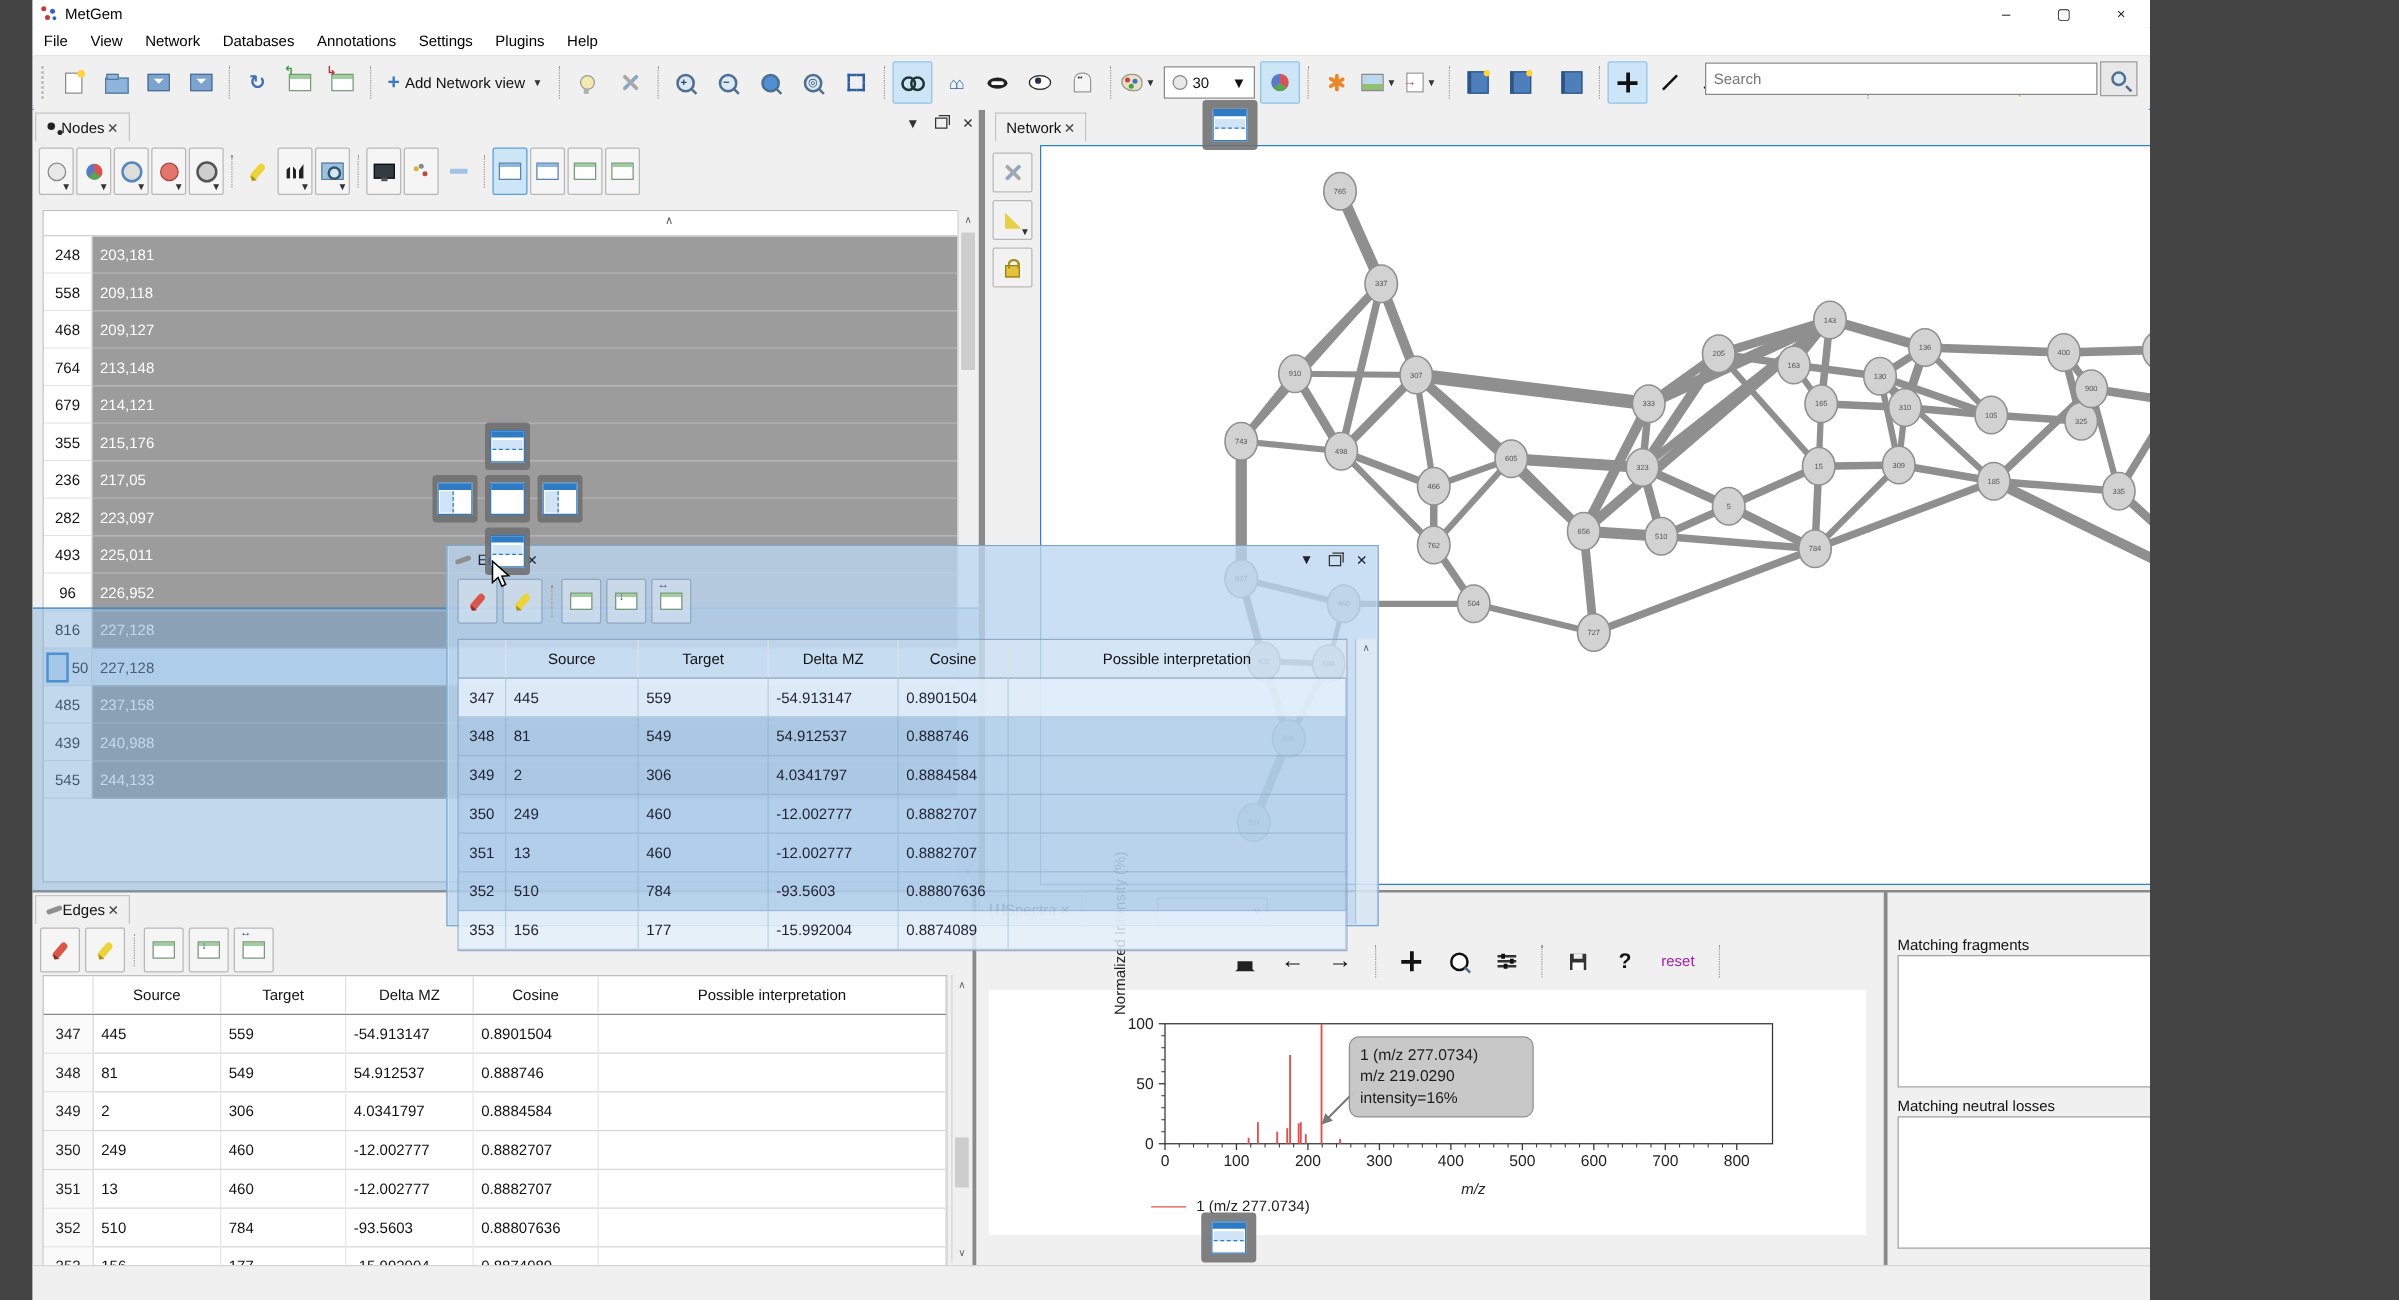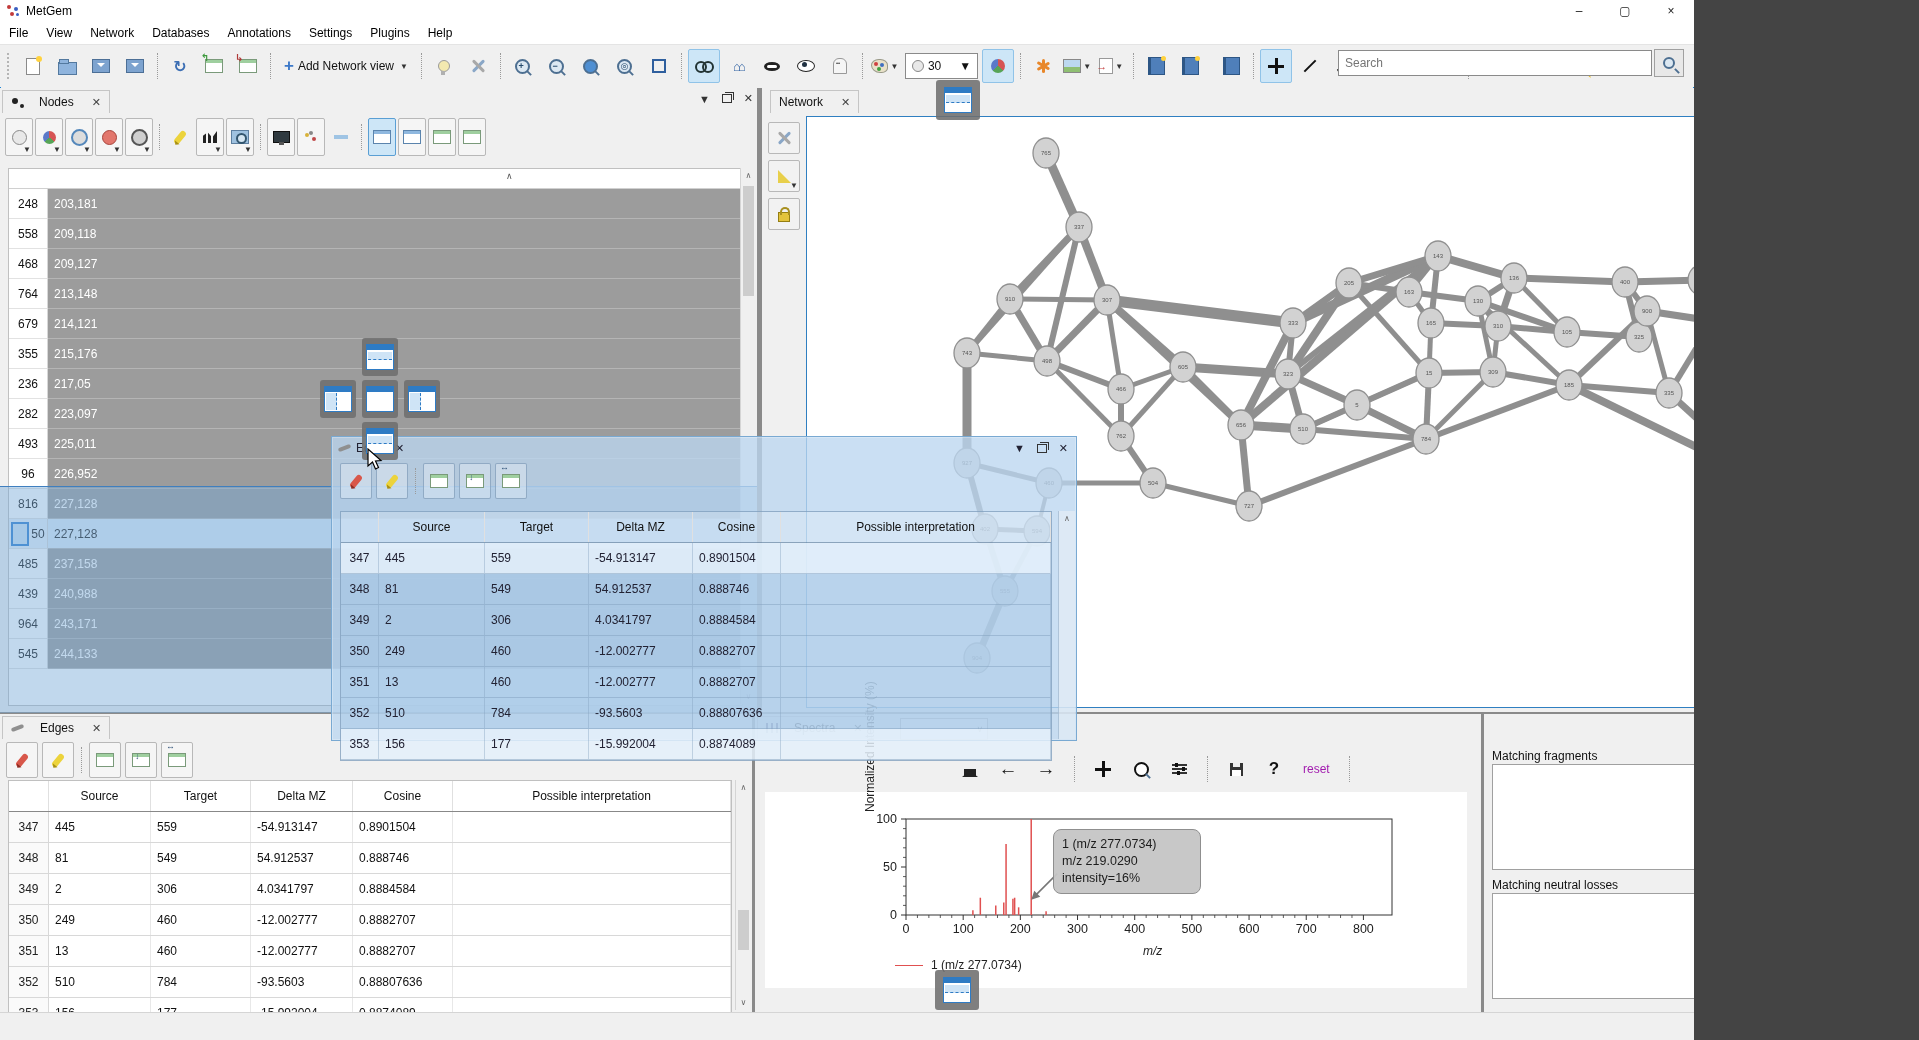--- a/index.html
+++ b/index.html
@@ -1,18 +1,18 @@
 <!DOCTYPE html>
 <html><head>
 <meta charset="utf-8">
 <style>
   html,body{margin:0;padding:0;background:#444;}
   #app{position:relative;width:1694px;height:1040px;background:#f0f0f0;overflow:hidden;
        font-family:"Liberation Sans","DejaVu Sans",sans-serif;font-size:12px;color:#111;
-       box-shadow:inset 0 0 0 1px #1883d7;}
+       box-shadow:inset 0 0 0 1px #1883d7;margin-left:26px;}
   
   #titlebar{position:absolute;left:0;top:0;width:100%;height:22px;background:#fff;display:flex;align-items:center;}
   #app-icon{width:14px;height:14px;margin:0 6px 0 6px;position:relative;}
   #app-icon i{position:absolute;border-radius:50%;}
   #title-text{font-size:12px;color:#000;}
   #wincontrols{margin-left:auto;display:flex;height:22px;}
   .wc{width:46px;height:22px;display:flex;align-items:center;justify-content:center;font-size:12px;color:#222;}
   #menubar{position:absolute;left:0;top:22px;width:100%;height:22px;background:#fff;display:flex;align-items:center;border-bottom:1px solid #e4e4e4;}
   .menu-item{padding:3px 9px;color:#000;}
   
@@ -119,21 +119,21 @@
   
   #search-wrap{position:absolute;right:10px;top:4px;display:flex;align-items:center;}
   #search-input{width:300px;height:24px;border:1px solid #8a8a8a;padding:0 6px;font-size:12px;font-family:inherit;color:#333;}
   #search-btn{width:28px;height:26px;border:1px solid #a0a0a0;background:#e8e8e8;display:flex;align-items:center;justify-content:center;margin-left:2px;}
   
   #dockarea{position:absolute;left:0;top:88px;width:1919px;height:624px;background:#8a8a8a;}
   .panel{position:absolute;background:#f0f0f0;}
   #nodes-panel{left:0;top:0;width:757px;height:624px;}
   #network-panel{left:762px;top:0;width:1157px;height:624px;}
   .tabbar{height:25px;display:flex;align-items:flex-end;position:relative;}
-  .tab{display:flex;align-items:center;gap:16px;padding:4px 8px 4px 8px;background:#f0f0f0;border:1px solid #c5c5c5;border-bottom:none;font-size:12px;margin-left:2px;}
+  .tab{display:flex;align-items:center;gap:0;padding:4px 8px 4px 8px;background:#f0f0f0;border:1px solid #c5c5c5;border-bottom:none;font-size:12px;margin-left:2px;}
   .tab .x{font-size:11px;color:#444;margin-left:2px;}
   .dockctl{position:absolute;right:4px;top:4px;display:flex;gap:12px;color:#333;font-size:11px;align-items:center;}
   .dockctl span{cursor:default;}
   .restore-ic{display:inline-block;width:8px;height:7px;border:1px solid #333;position:relative;}
   .restore-ic::before{content:"";position:absolute;left:2px;top:-3px;width:8px;height:7px;border:1px solid #333;border-left:none;border-bottom:none;}
   
   #nodes-toolbar{display:flex;align-items:center;height:48px;padding-left:4px;}
   .ntb{height:36px;min-width:26px;display:flex;align-items:center;justify-content:center;border:1px solid #b8b8b8;border-radius:2px;background:#f5f5f5;margin:0 1px;position:relative;}
   .ntb.flat{border-color:transparent;background:transparent;}
   .ntb.sel{background:#cde6f7;border-color:#5a9fd4;}
@@ -573,26 +573,20 @@
               <div class="nrh">
                 <span>485</span>
               </div>
               <div class="nrc">237,158</div>
             </div>
             <div class="nrow sel">
               <div class="nrh">
                 <span>439</span>
               </div>
               <div class="nrc">240,988</div>
-            </div>
-            <div class="nrow sel">
-              <div class="nrh">
-                <span>964</span>
-              </div>
-              <div class="nrc">243,171</div>
             </div>
             <div class="nrow sel">
               <div class="nrh">
                 <span>545</span>
               </div>
               <div class="nrc">244,133</div>
             </div>
           </div>
       </div>
       <div id="nodes-scroll">

